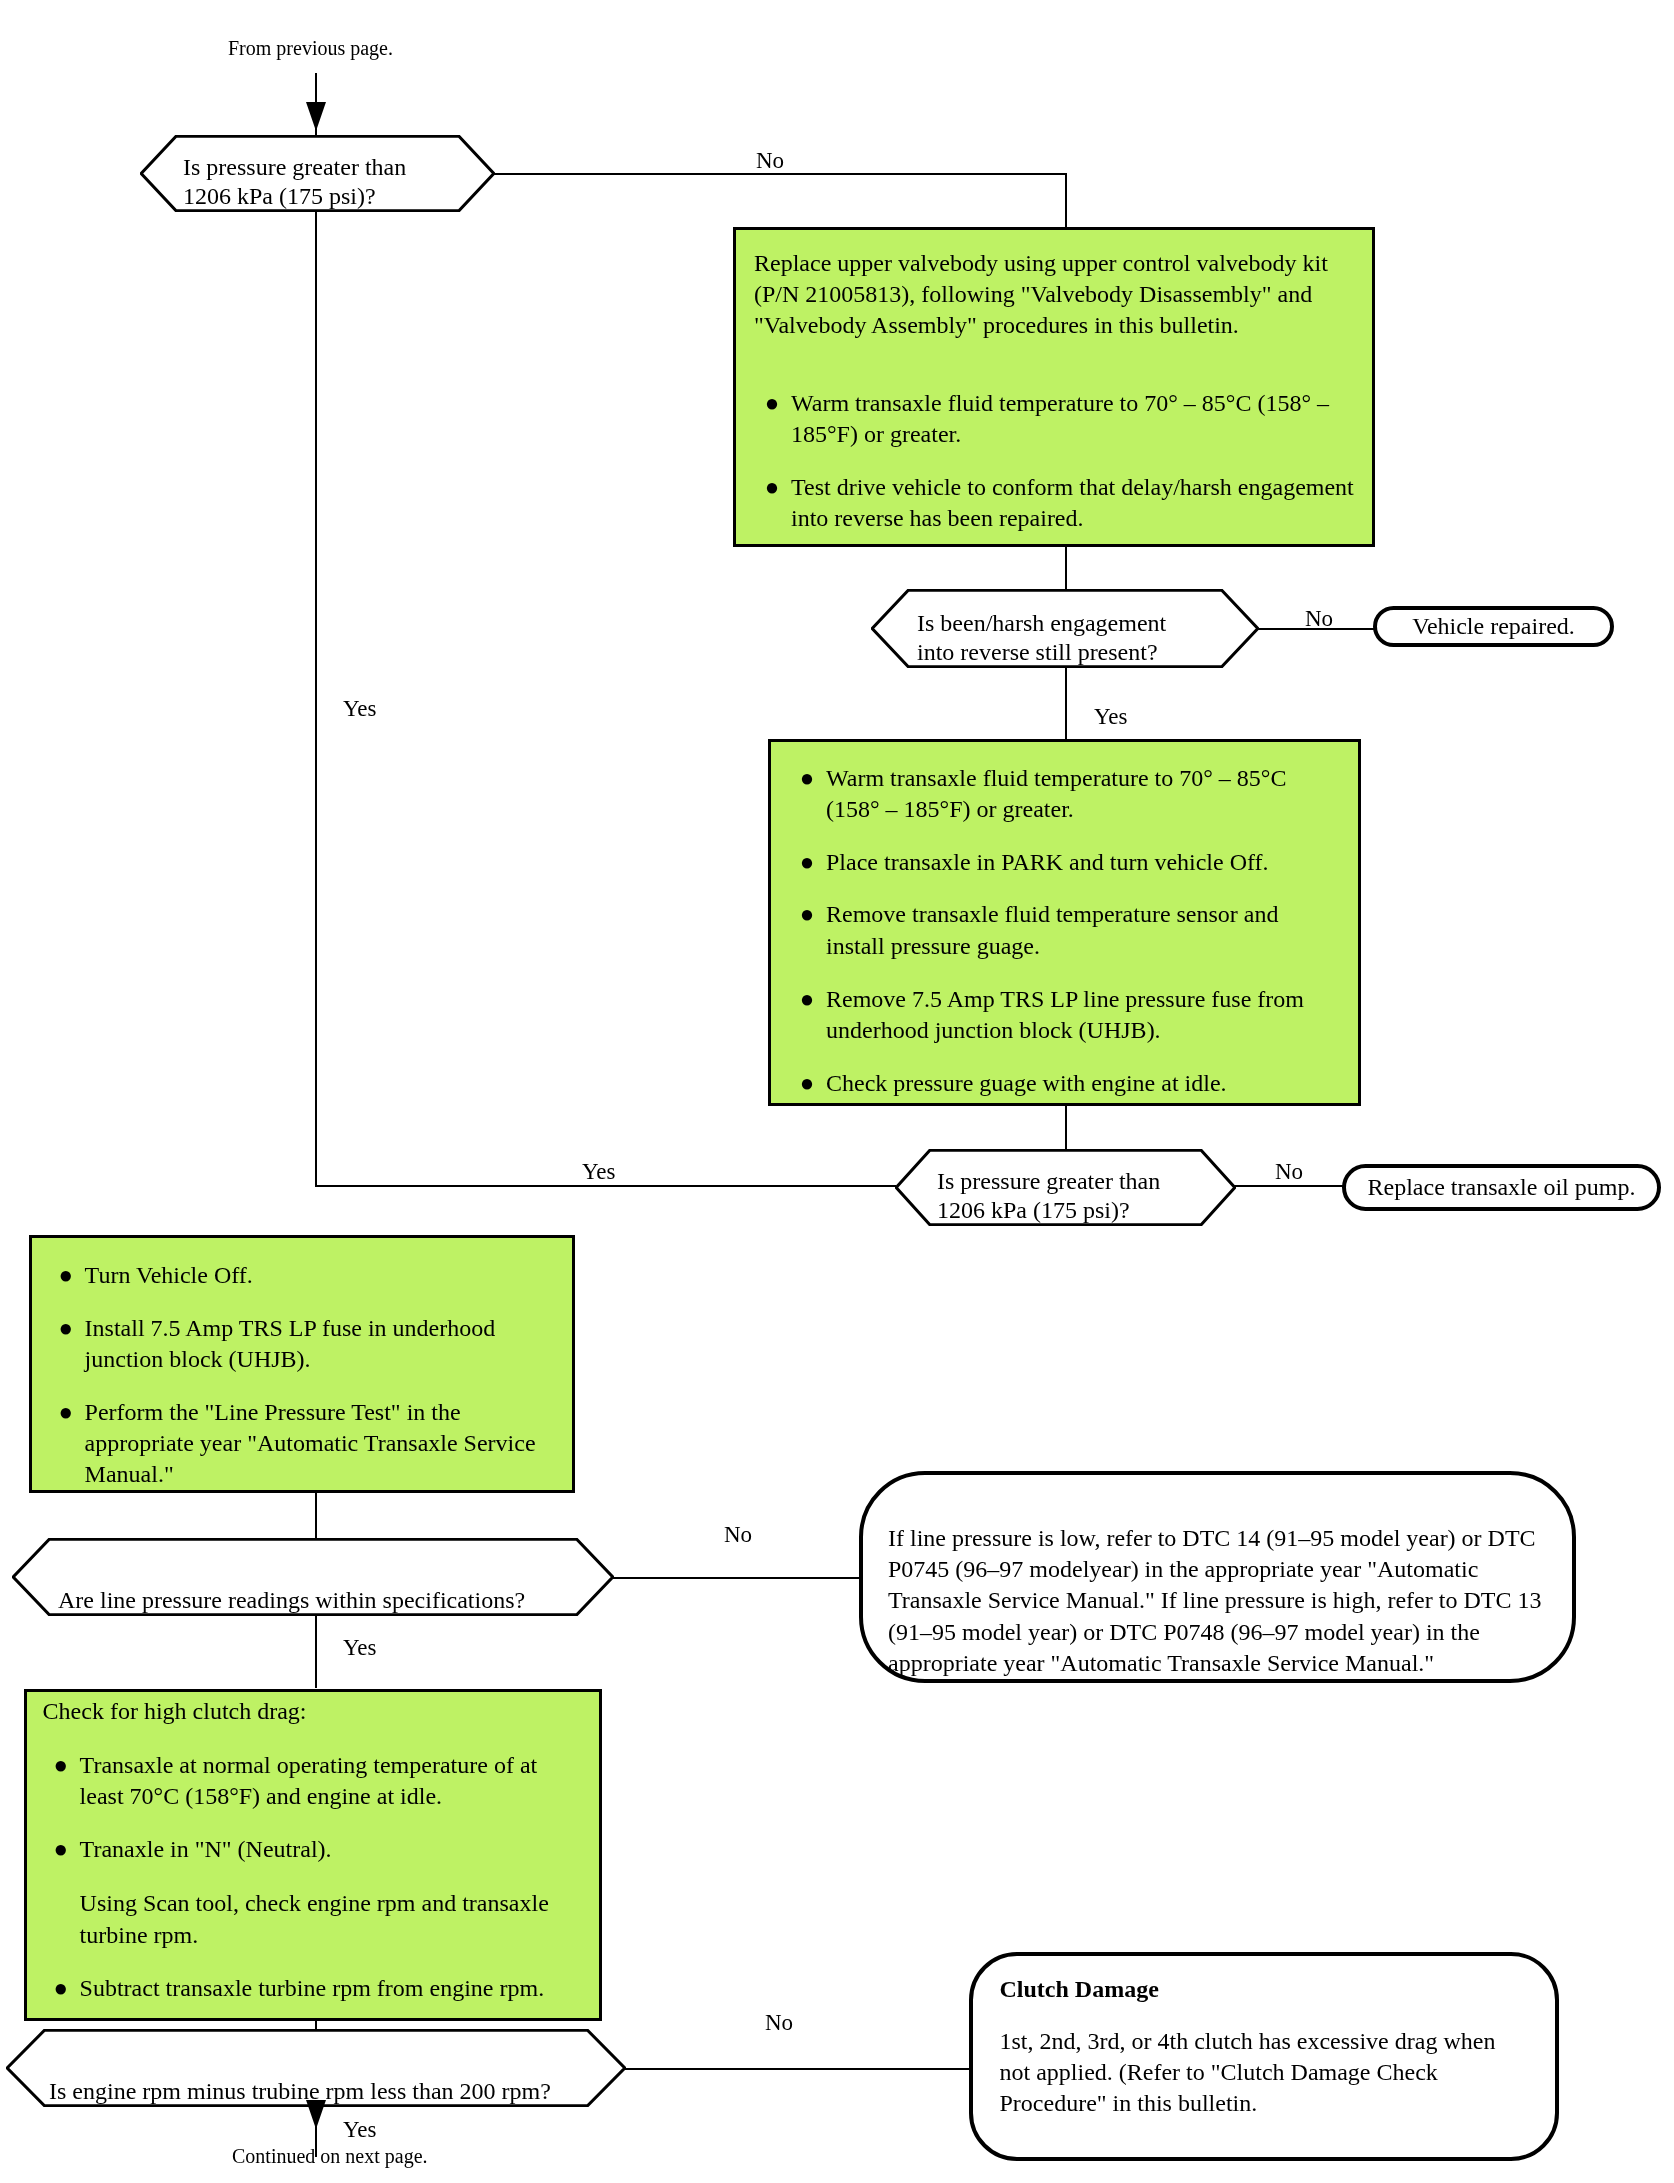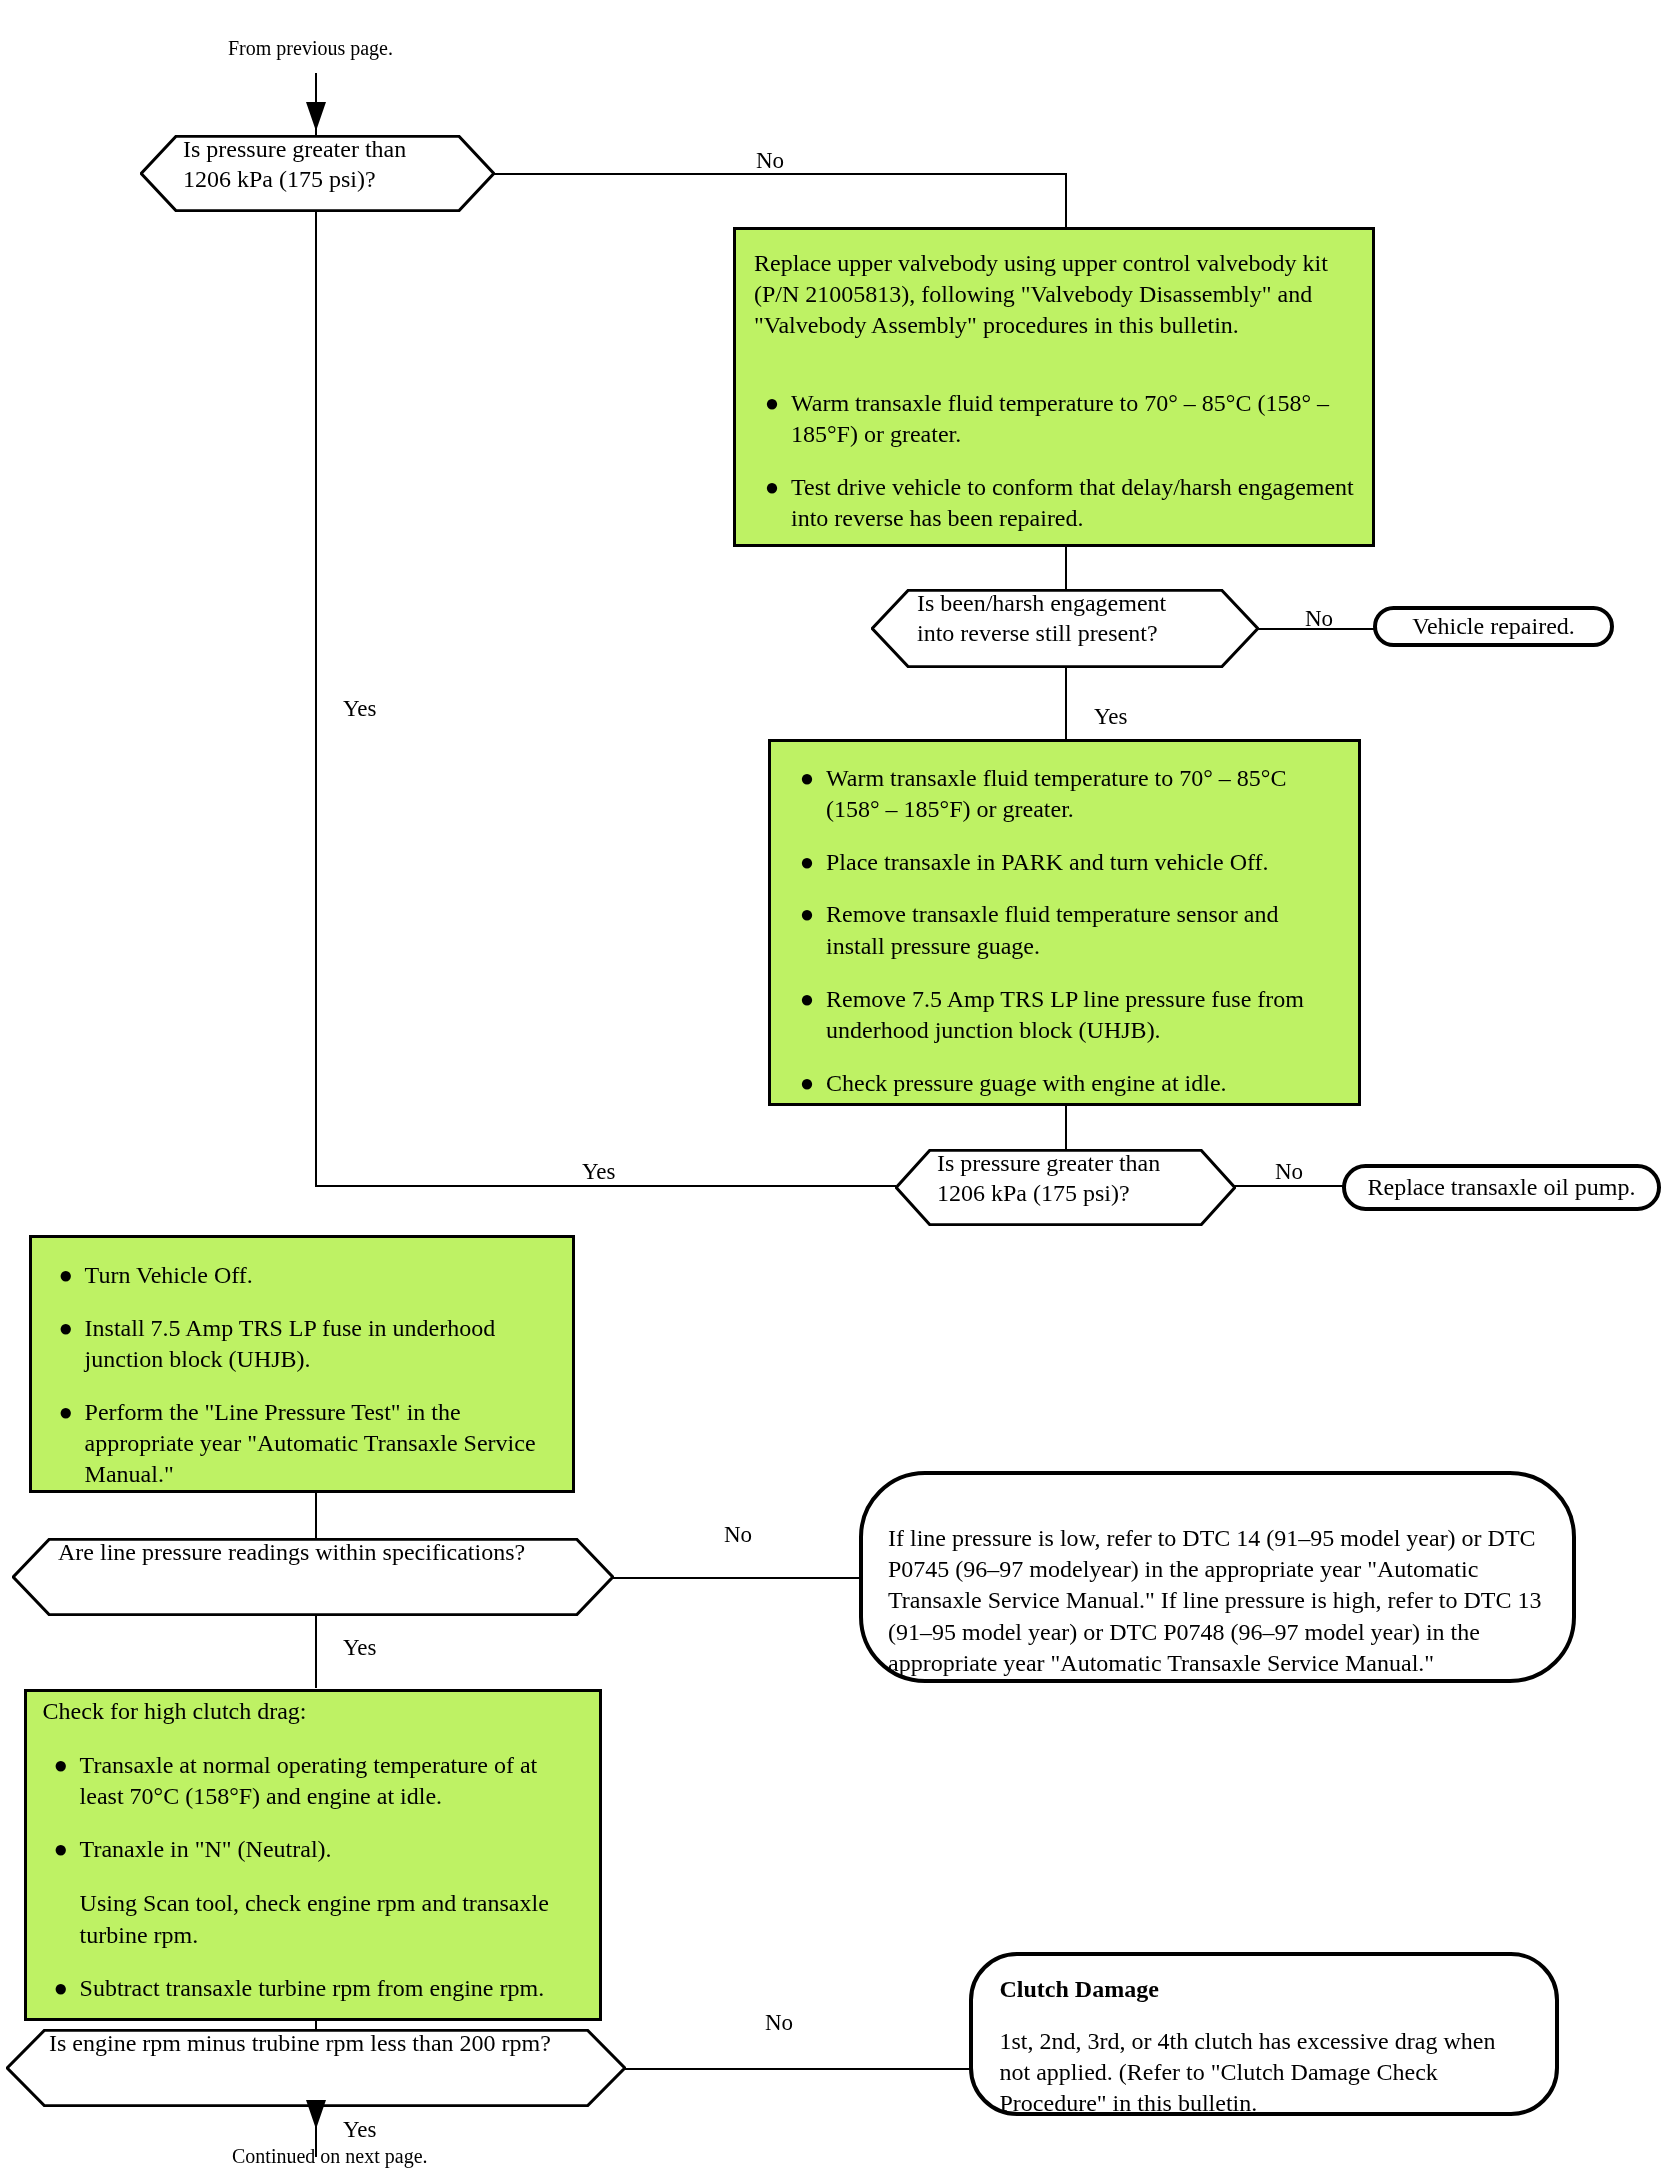--- a/index.html
+++ b/index.html
@@ -53,21 +53,21 @@
   
   .hex {
     position: absolute;
     background: #fff;
   }
   .hex svg { position: absolute; inset: 0; width: 100%; height: 100%; }
   .hex .hextext {
     position: absolute;
     inset: 0;
     display: flex;
-    align-items: flex-start;
+    align-items: flex-end;
     justify-content: flex-start;
     pointer-events: none;
   }
 
   .edge-label {
     position: absolute;
     font-size: 23px;
     line-height: 1.05;
     white-space: nowrap;
   }
@@ -305,21 +305,21 @@
       <polygon points="64,2 966,2 1028,65 966,128 64,128 2,65" fill="#ffffff" stroke="#000000" stroke-width="3" vector-effect="non-scaling-stroke"></polygon>
     </svg>
     <div class="hextext" style="padding-left:43px;">
       <div class="hex-line">Is engine rpm minus trubine rpm less than 200 rpm?</div>
     </div>
   </div>
 
   <div class="edge-label" style="left:765px; top:2011px;">No</div>
   <div class="hline" style="left:623px; top:2068px; width:349px;"></div>
 
-  <div class="rbox" style="left:969px; top:1952px; width:590px; height:164px; border-radius:48px; align-items:flex-start;">
+  <div class="rbox" style="left:969px; top:1952px; width:590px; height:209px; border-radius:48px; align-items:flex-start;">
     <div style="padding:18px 26.5px 0 26.5px; font-size:24px; line-height:1.30;">
       <div class="bold">Clutch Damage</div>
       <div style="height:20.5px;"></div>
       <div>1st, 2nd, 3rd, or 4th clutch has excessive drag when not applied. (Refer to "Clutch Damage Check Procedure" in this bulletin.</div>
     </div>
   </div>
 
   <div class="vline" style="left:315px; top:2106px; height:51px;"></div>
   <div class="arrowhead" style="left:306px; top:2100px;"></div>
   <div class="edge-label" style="left:343px; top:2118px;">Yes</div>

